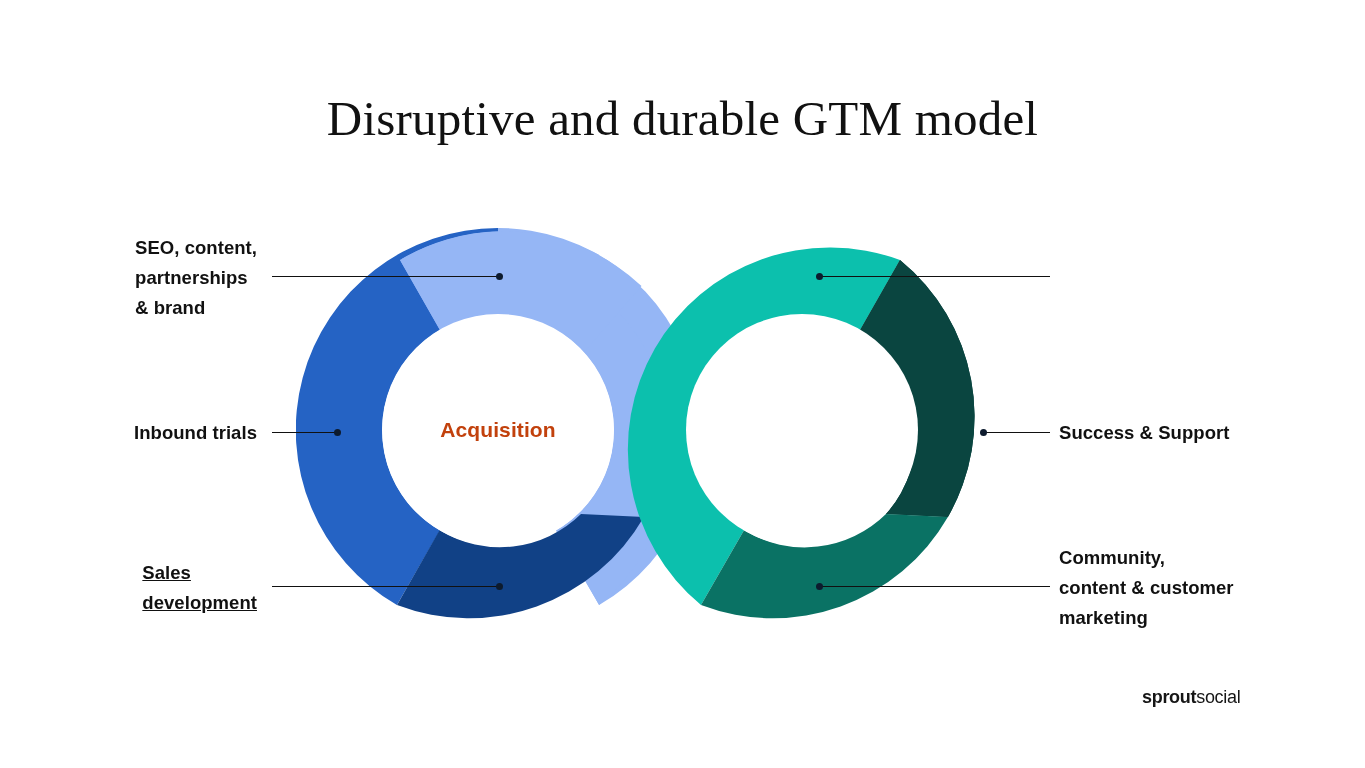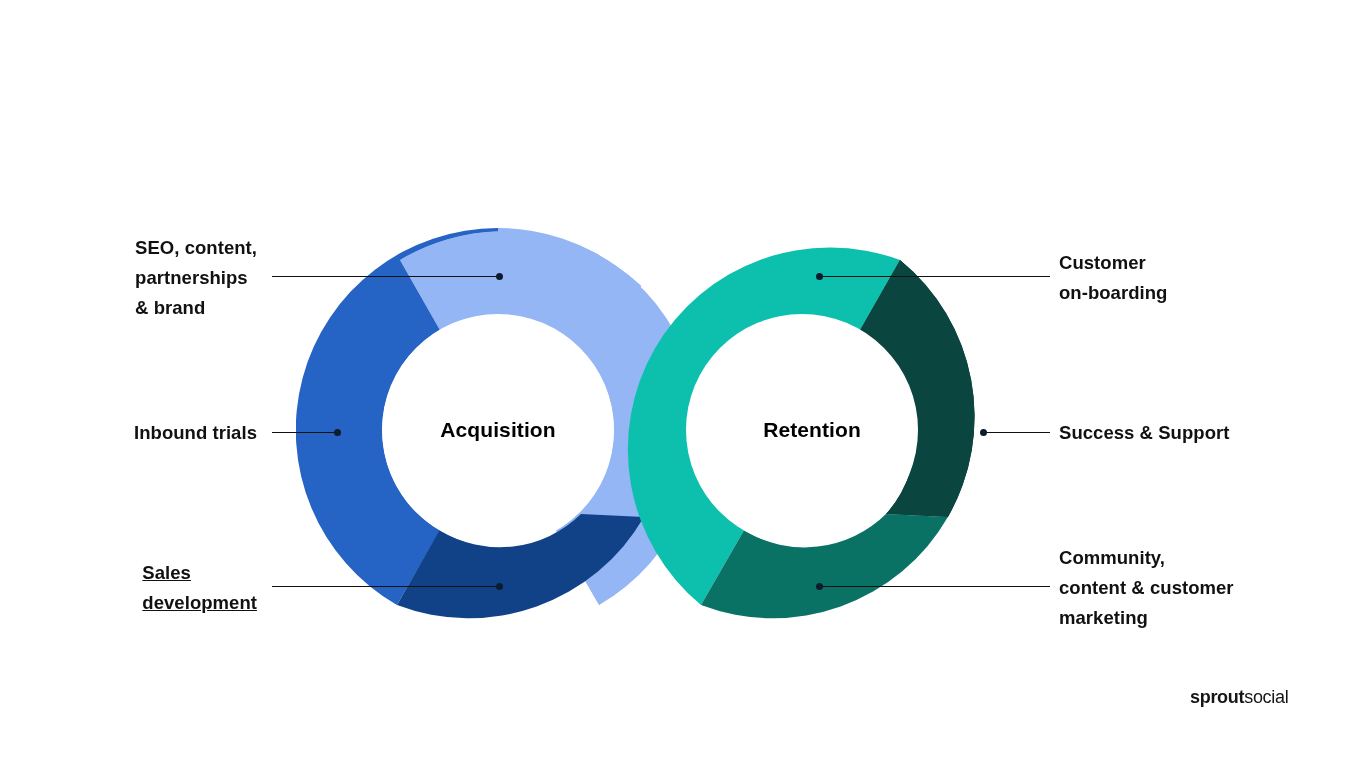--- a/index.html
+++ b/index.html
@@ -53,21 +53,21 @@
     height: 404px;
   }
   .rings svg { display: block; }
 
   
   .ring-caption {
     position: absolute;
     text-align: center;
     font-size: 21px;
     font-weight: bold;
-    color: #000000;
+    color: #c2410c;
     letter-spacing: 0.1px;
   }
   .caption-acq { left: 378px; top: 418px; width: 240px; }
   .caption-ret { left: 692px; top: 418px; width: 240px; }
 
   
   .label {
     position: absolute;
     font-size: 18.5px;
     font-weight: bold;
@@ -97,34 +97,35 @@
     position: absolute;
     width: 7px;
     height: 7px;
     border-radius: 50%;
     background: #0d1b2e;
   }
 
   
   .logo {
     position: absolute;
-    left: 1190px;
+    left: 1142px;
     top: 687px;
     font-size: 18px;
     color: #161616;
     letter-spacing: -0.3px;
   }
   .logo .b { font-weight: bold; }
   .logo .r { font-weight: 400; }
 </style>
 </head>
 <body>
 
 <div class="slide">
 
+  <div class="title">Disruptive and durable GTM model</div>
 
   <div class="stage">
 
     <div class="rings">
       <svg width="708" height="404" viewBox="0 0 708 404" xmlns="http://www.w3.org/2000/svg">
 
         <g>
 
           <path fill="#2563c4" d="M 202 0
                    A 202 202 0 0 0 100.9 377.0
@@ -187,21 +188,20 @@
                    A 202 202 0 0 1 405.0 377.0
                    L 448.0 302.3
                    A 116 116 0 0 0 590.0 286.0 Z"></path>
 
           <circle cx="506" cy="202" r="116" fill="#ffffff"></circle>
         </g>
       </svg>
     </div>
 
     <div class="ring-caption caption-acq">Acquisition</div>
-    <div class="ring-caption caption-ret">Retention</div>
 
     <div class="leader" style="left:272px; top:276px; width:228px;"></div>
     <div class="leader-dot" style="left:496px; top:273px;"></div>
 
     <div class="leader" style="left:272px; top:432px; width:67px;"></div>
     <div class="leader-dot" style="left:334px; top:429px;"></div>
 
     <div class="leader" style="left:272px; top:586px; width:228px;"></div>
     <div class="leader-dot" style="left:496px; top:583px;"></div>
 
@@ -222,24 +222,20 @@
 
     <div class="label left lbl-inbound">
       <div>Inbound trials</div>
     </div>
 
     <div class="label left lbl-sales">
       <div>Sales</div>
       <div>development</div>
     </div>
 
-    <div class="label right lbl-onboard">
-      <div>Customer</div>
-      <div>on-boarding</div>
-    </div>
 
     <div class="label right lbl-success">
       <div>Success &amp; Support</div>
     </div>
 
     <div class="label right lbl-community">
       <div>Community,</div>
       <div>content &amp; customer</div>
       <div>marketing</div>
     </div>

